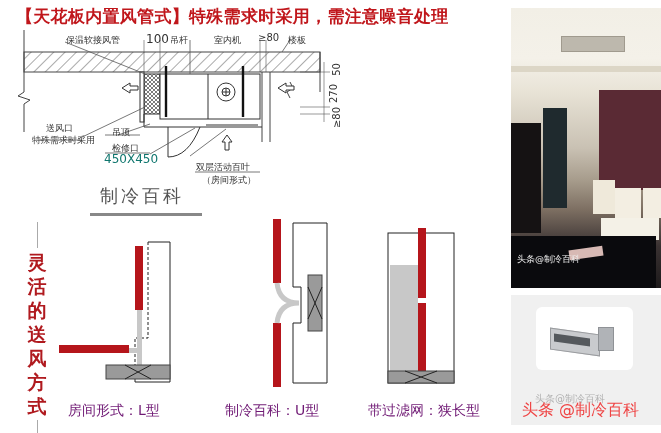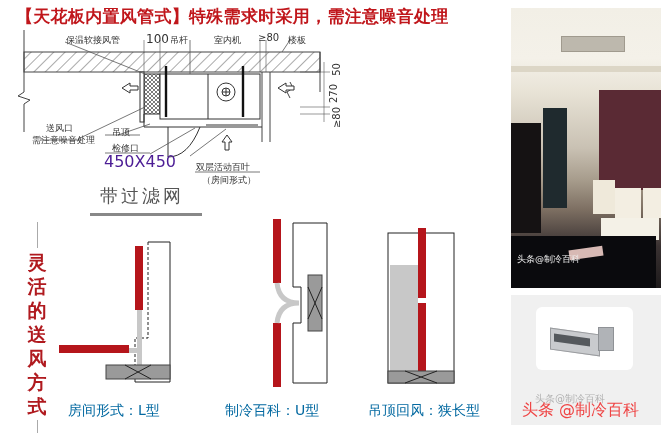--- a/index.html
+++ b/index.html
@@ -8,21 +8,21 @@
   .title { position:absolute; left:16px; top:5px; font-size:17px; font-weight:bold; color:#c0161b;
            white-space:nowrap; letter-spacing:0.3px; }
   .cad { position:absolute; left:0; top:22px; width:500px; height:190px; }
   .cad-label { position:absolute; font-size:9px; color:#333; white-space:nowrap; }
   .cad-caption { position:absolute; left:100px; top:184px; font-size:18px; color:#555; letter-spacing:3px; }
   .cad-caption-line { position:absolute; left:90px; top:213px; width:112px; height:3px; background:#888; }
   .vertical { position:absolute; left:26px; top:250px; width:22px; font-size:19px; font-weight:bold;
               color:#b01a1f; line-height:24px; text-align:center; }
   .vline { position:absolute; left:37px; width:1px; background:#aaa; }
   .diagram { position:absolute; }
-  .caption { position:absolute; font-size:14px; color:#0369a1; white-space:nowrap; }
+  .caption { position:absolute; font-size:14px; color:#701a75; white-space:nowrap; }
   .photo { position:absolute; left:511px; top:8px; width:150px; height:280px;
            background:linear-gradient(180deg,#f2efe6 0%,#f4f1e9 18%,#e8e3d6 30%,#c9c1b3 50%,#a59a8a 62%,#7d6f62 72%,#3a3232 85%,#1d1a1b 100%); overflow:hidden; }
   .photo .vent { position:absolute; left:50px; top:28px; width:62px; height:14px; background:#bdb8ad; border:1px solid #a09a8e; }
   .photo .ceiling-step { position:absolute; left:0; top:58px; width:150px; height:6px; background:#dcd6c6; }
   .photo .door { position:absolute; left:32px; top:100px; width:24px; height:100px; background:#1f2a2e; }
   .photo .cabinet { position:absolute; left:0; top:115px; width:30px; height:110px; background:#151213; }
   .photo .wall-panel { position:absolute; left:88px; top:82px; width:62px; height:100px; background:#5a2a34; }
   .photo .chair1 { position:absolute; left:82px; top:172px; width:22px; height:34px; background:#efe9da; }
   .photo .chair2 { position:absolute; left:104px; top:180px; width:26px; height:30px; background:#f3eee2; }
   .photo .chair3 { position:absolute; left:132px; top:180px; width:18px; height:30px; background:#f3eee2; }
@@ -113,28 +113,28 @@
   <span class="cad-label" style="left:66px;top:12px">保温软接风管</span>
   <span class="cad-label" style="left:146px;top:10px;font-size:12px">100</span>
   <span class="cad-label" style="left:170px;top:12px">吊杆</span>
   <span class="cad-label" style="left:214px;top:12px">室内机</span>
   <span class="cad-label" style="left:258px;top:10px;font-size:10px">≥80</span>
   <span class="cad-label" style="left:288px;top:12px">楼板</span>
   <span class="cad-label" style="left:330px;top:42px;transform:rotate(-90deg);font-size:10px">50</span>
   <span class="cad-label" style="left:324px;top:66px;transform:rotate(-90deg);font-size:10px">270</span>
   <span class="cad-label" style="left:326px;top:90px;transform:rotate(-90deg);font-size:10px">≥80</span>
   <span class="cad-label" style="left:46px;top:100px">送风口</span>
-  <span class="cad-label" style="left:32px;top:112px">需注意噪音处理</span>
+  <span class="cad-label" style="left:32px;top:112px">特殊需求时采用</span>
   <span class="cad-label" style="left:112px;top:104px">吊顶</span>
   <span class="cad-label" style="left:112px;top:120px">检修口</span>
-  <span class="cad-label" style="left:104px;top:130px;font-size:16px;color:#4c1d95">450X450</span>
+  <span class="cad-label" style="left:104px;top:130px;font-size:12px;color:#0f766e">450X450</span>
   <span class="cad-label" style="left:196px;top:139px">双层活动百叶</span>
   <span class="cad-label" style="left:202px;top:152px">（房间形式）</span>
 </div>
-<div class="cad-caption">带过滤网</div>
+<div class="cad-caption">制冷百科</div>
 <div class="cad-caption-line"></div>
 
 <div class="vline" style="top:222px;height:26px"></div>
 <div class="vertical">
   <div>灵</div>
   <div>活</div>
   <div>的</div>
   <div>送</div>
   <div>风</div>
   <div>方</div>
@@ -171,21 +171,21 @@
 <div class="diagram" style="left:385px;top:225px">
   <svg width="70" height="160">
     <rect x="3" y="8" width="66" height="150" fill="#fff" stroke="#222"></rect>
     <rect x="5" y="40" width="28" height="108" fill="#c8c8c8"></rect>
     <rect x="33" y="3" width="8" height="70" fill="#b5151b"></rect>
     <rect x="33" y="78" width="8" height="68" fill="#b5151b"></rect>
     <rect x="3" y="146" width="66" height="12" fill="#9a9a9a" stroke="#444"></rect>
     <path d="M20 146 L52 158 M52 146 L20 158" stroke="#222"></path>
   </svg>
 </div>
-<div class="caption" style="left:368px;top:402px">吊顶回风：狭长型</div>
+<div class="caption" style="left:368px;top:402px">带过滤网：狭长型</div>
 
 <div class="photo">
   <div class="vent"></div>
   <div class="ceiling-step"></div>
   <div class="cabinet"></div>
   <div class="door"></div>
   <div class="wall-panel"></div>
   <div class="chair1"></div>
   <div class="chair2"></div>
   <div class="chair3"></div>

